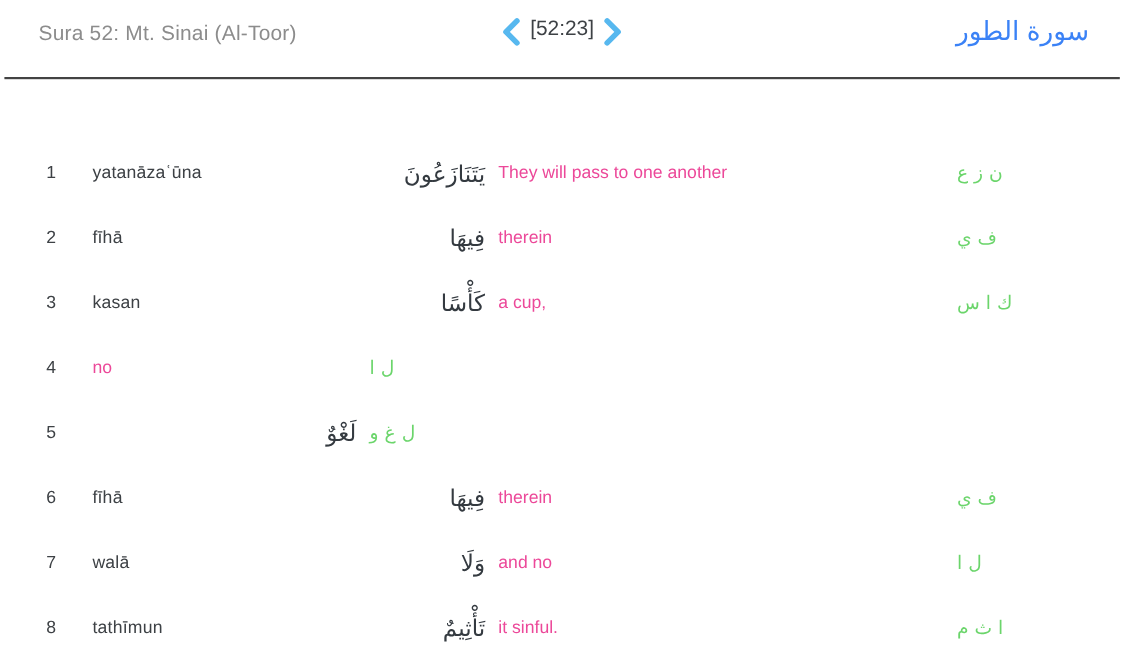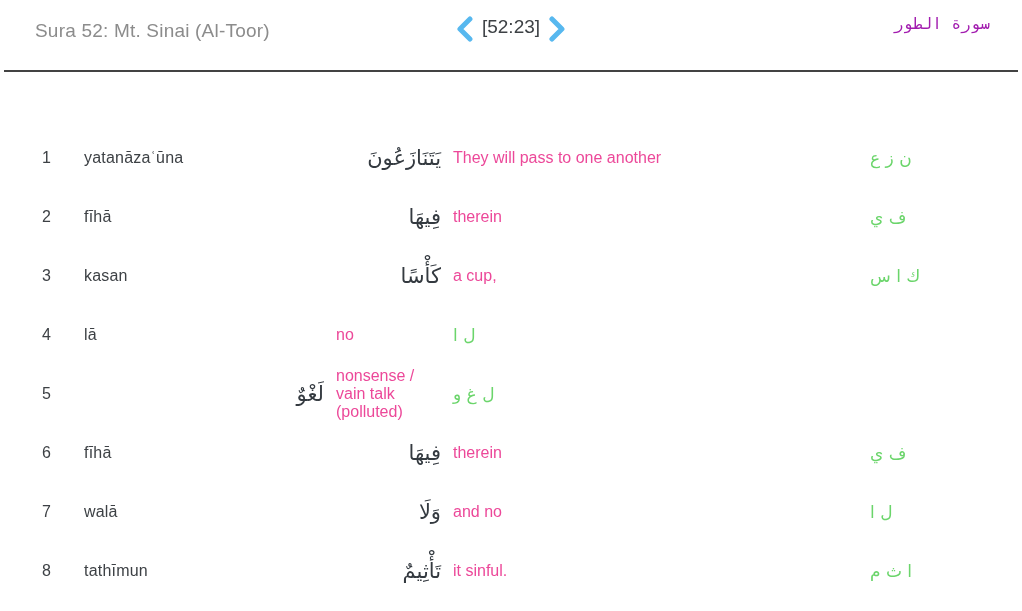--- a/index.html
+++ b/index.html
@@ -35,23 +35,23 @@
     height: 26px;
   }
   .nav-btn svg { display: block; }
   .verse-ref {
     font-size: 19px;
     color: #3d4145;
   }
   .sura-title-ar {
     position: absolute;
     right: 28px; top: 14px;
-    font-family: Liberation Mono, monospace;
-    font-size: 16px;
-    color: #a21caf;
+    font-family: Liberation Sans, sans-serif;
+    font-size: 24px;
+    color: #3b82f6;
     direction: rtl;
   }
 
   
   .word-table {
     margin-top: 56px;
   }
   .word-row {
     display: grid;
     grid-template-columns: 30px 240px 105px 1fr 120px;
@@ -137,29 +137,27 @@
   <div class="word-row">
     <span class="cell-num">3</span>
     <span class="cell-translit">kasan</span>
     <span class="cell-arabic">كَأْسًا</span>
     <span class="cell-translation">a cup,</span>
     <span class="cell-root">ك ا س</span>
   </div>
 
   <div class="word-row">
     <span class="cell-num">4</span>
-    <span class="cell-translit">lā</span>
     <span class="cell-translation">no</span>
     <span class="cell-root">ل ا</span>
   </div>
 
   <div class="word-row">
     <span class="cell-num">5</span>
     <span class="cell-arabic">لَغْوٌ</span>
-    <span class="cell-translation">nonsense / vain talk (polluted)</span>
     <span class="cell-root">ل غ و</span>
   </div>
 
   <div class="word-row">
     <span class="cell-num">6</span>
     <span class="cell-translit">fīhā</span>
     <span class="cell-arabic">فِيهَا</span>
     <span class="cell-translation">therein</span>
     <span class="cell-root">ف ي</span>
   </div>

